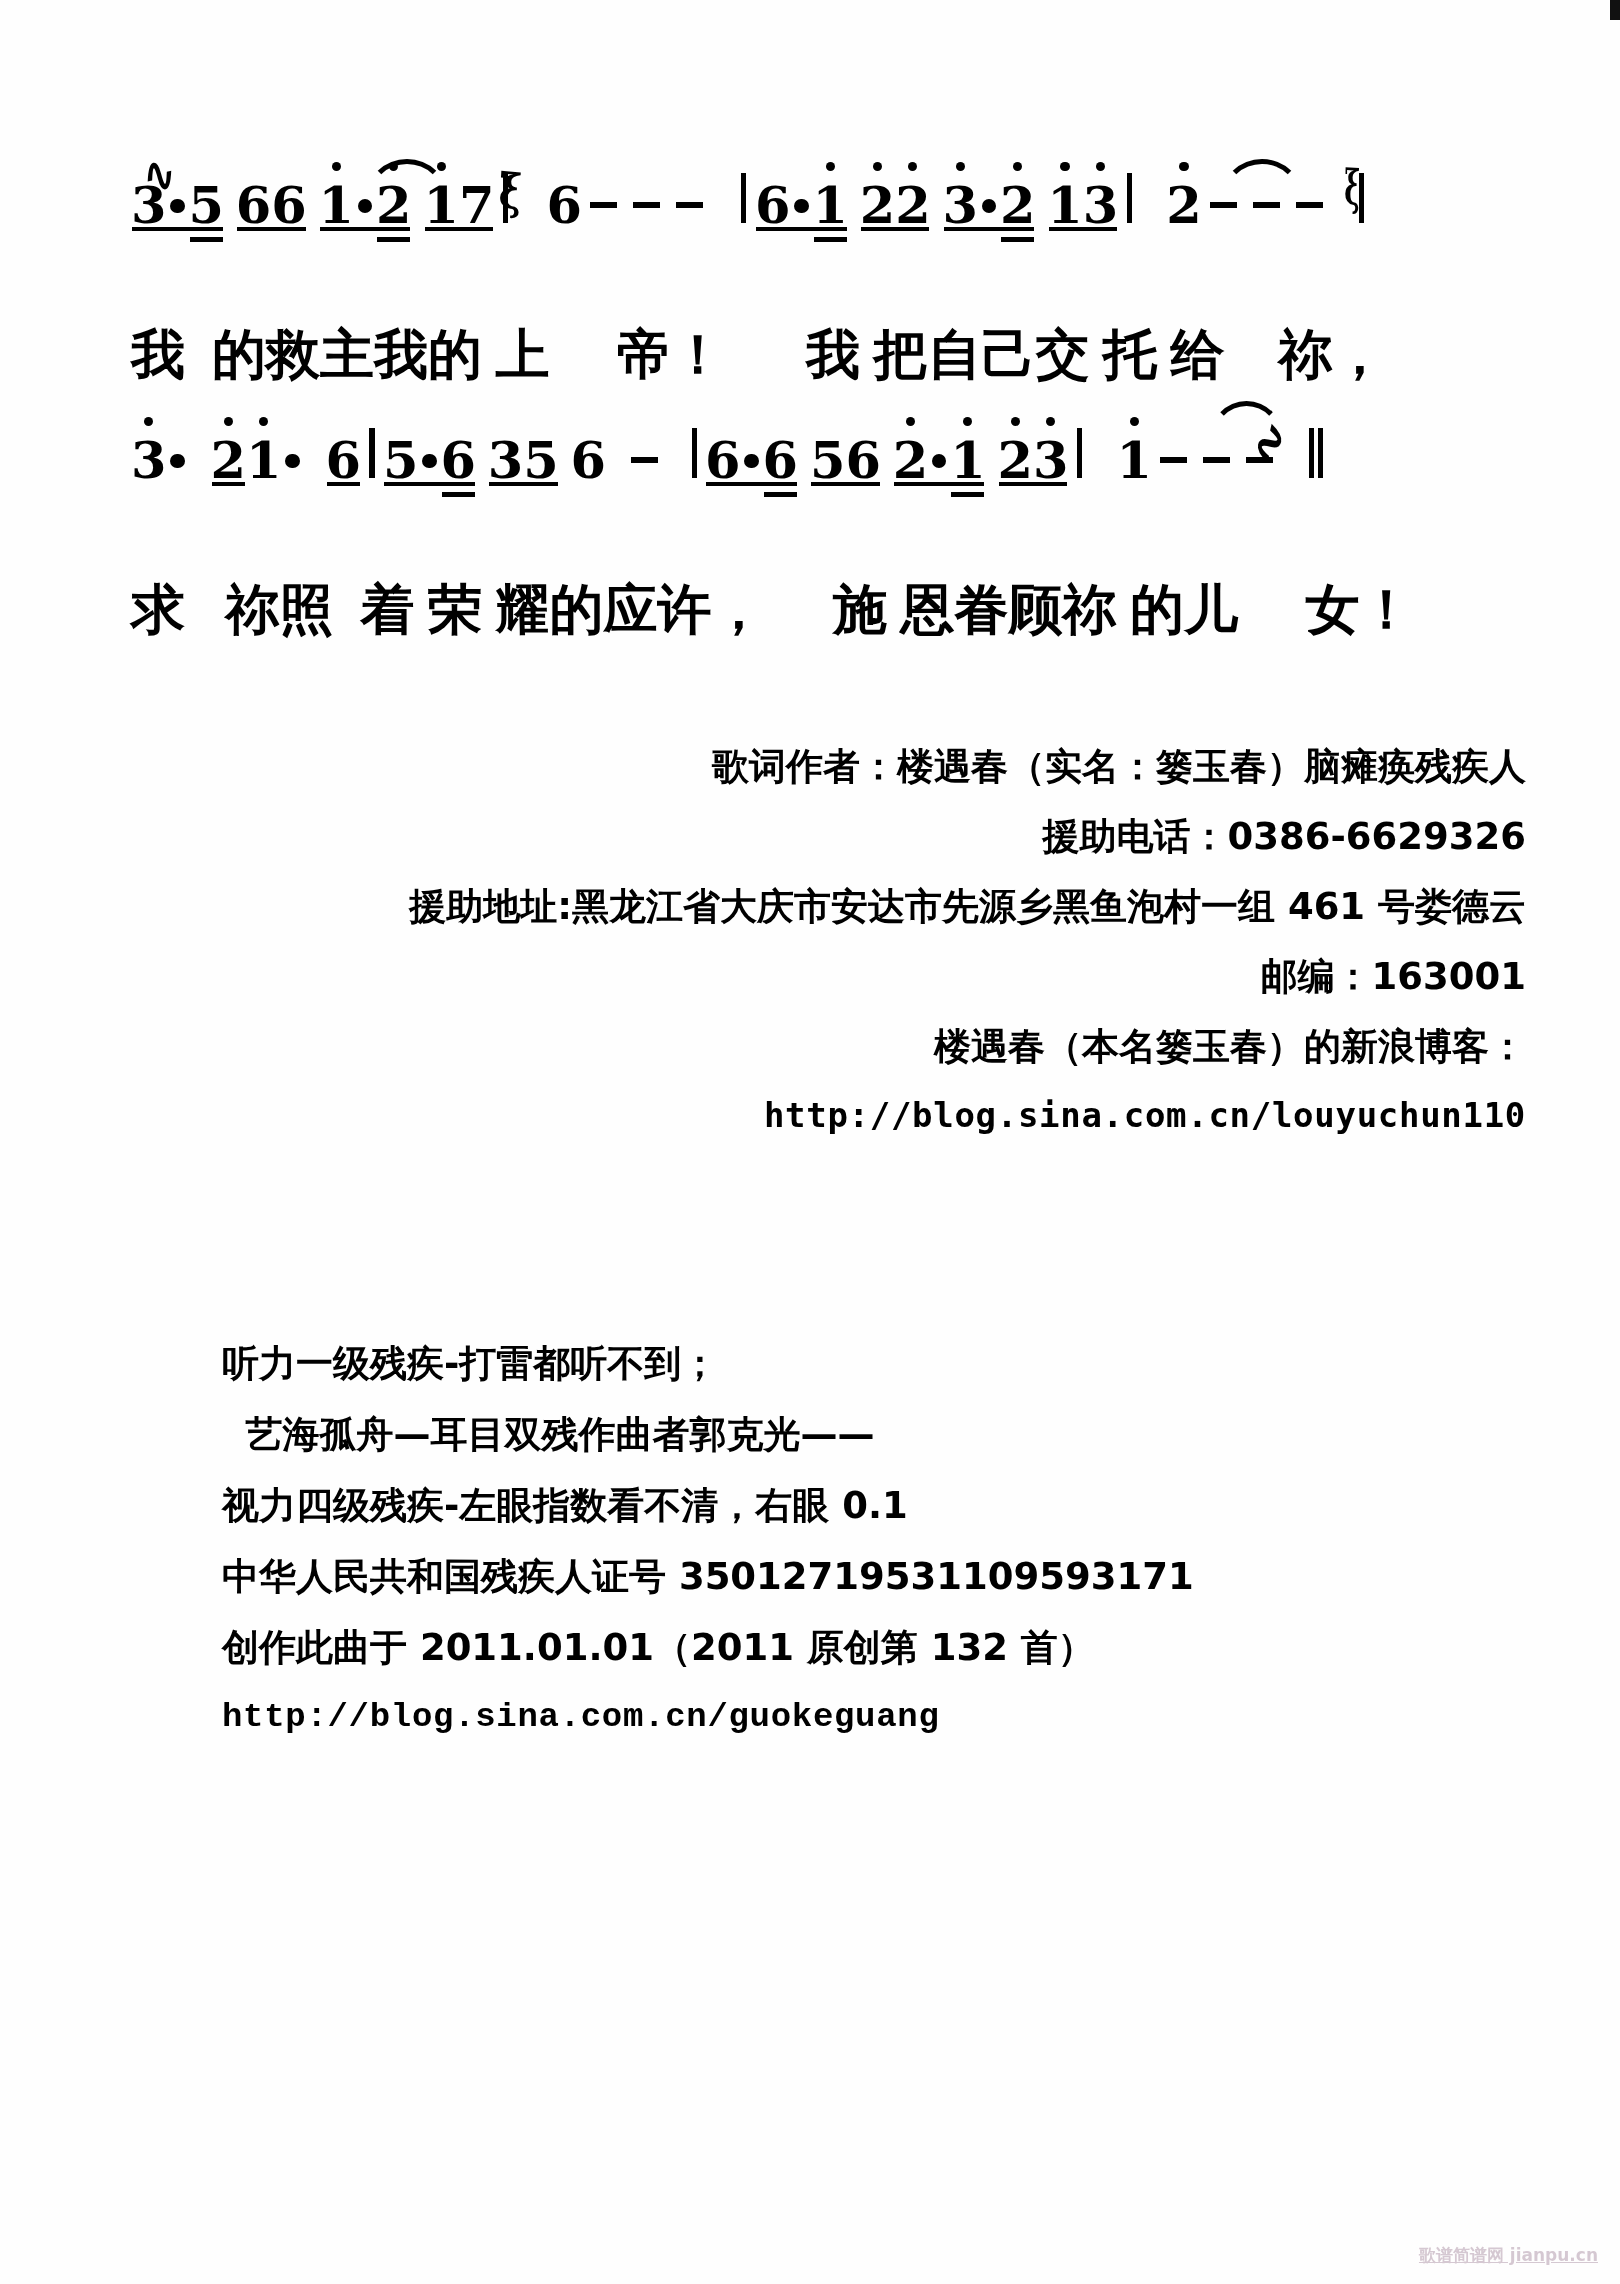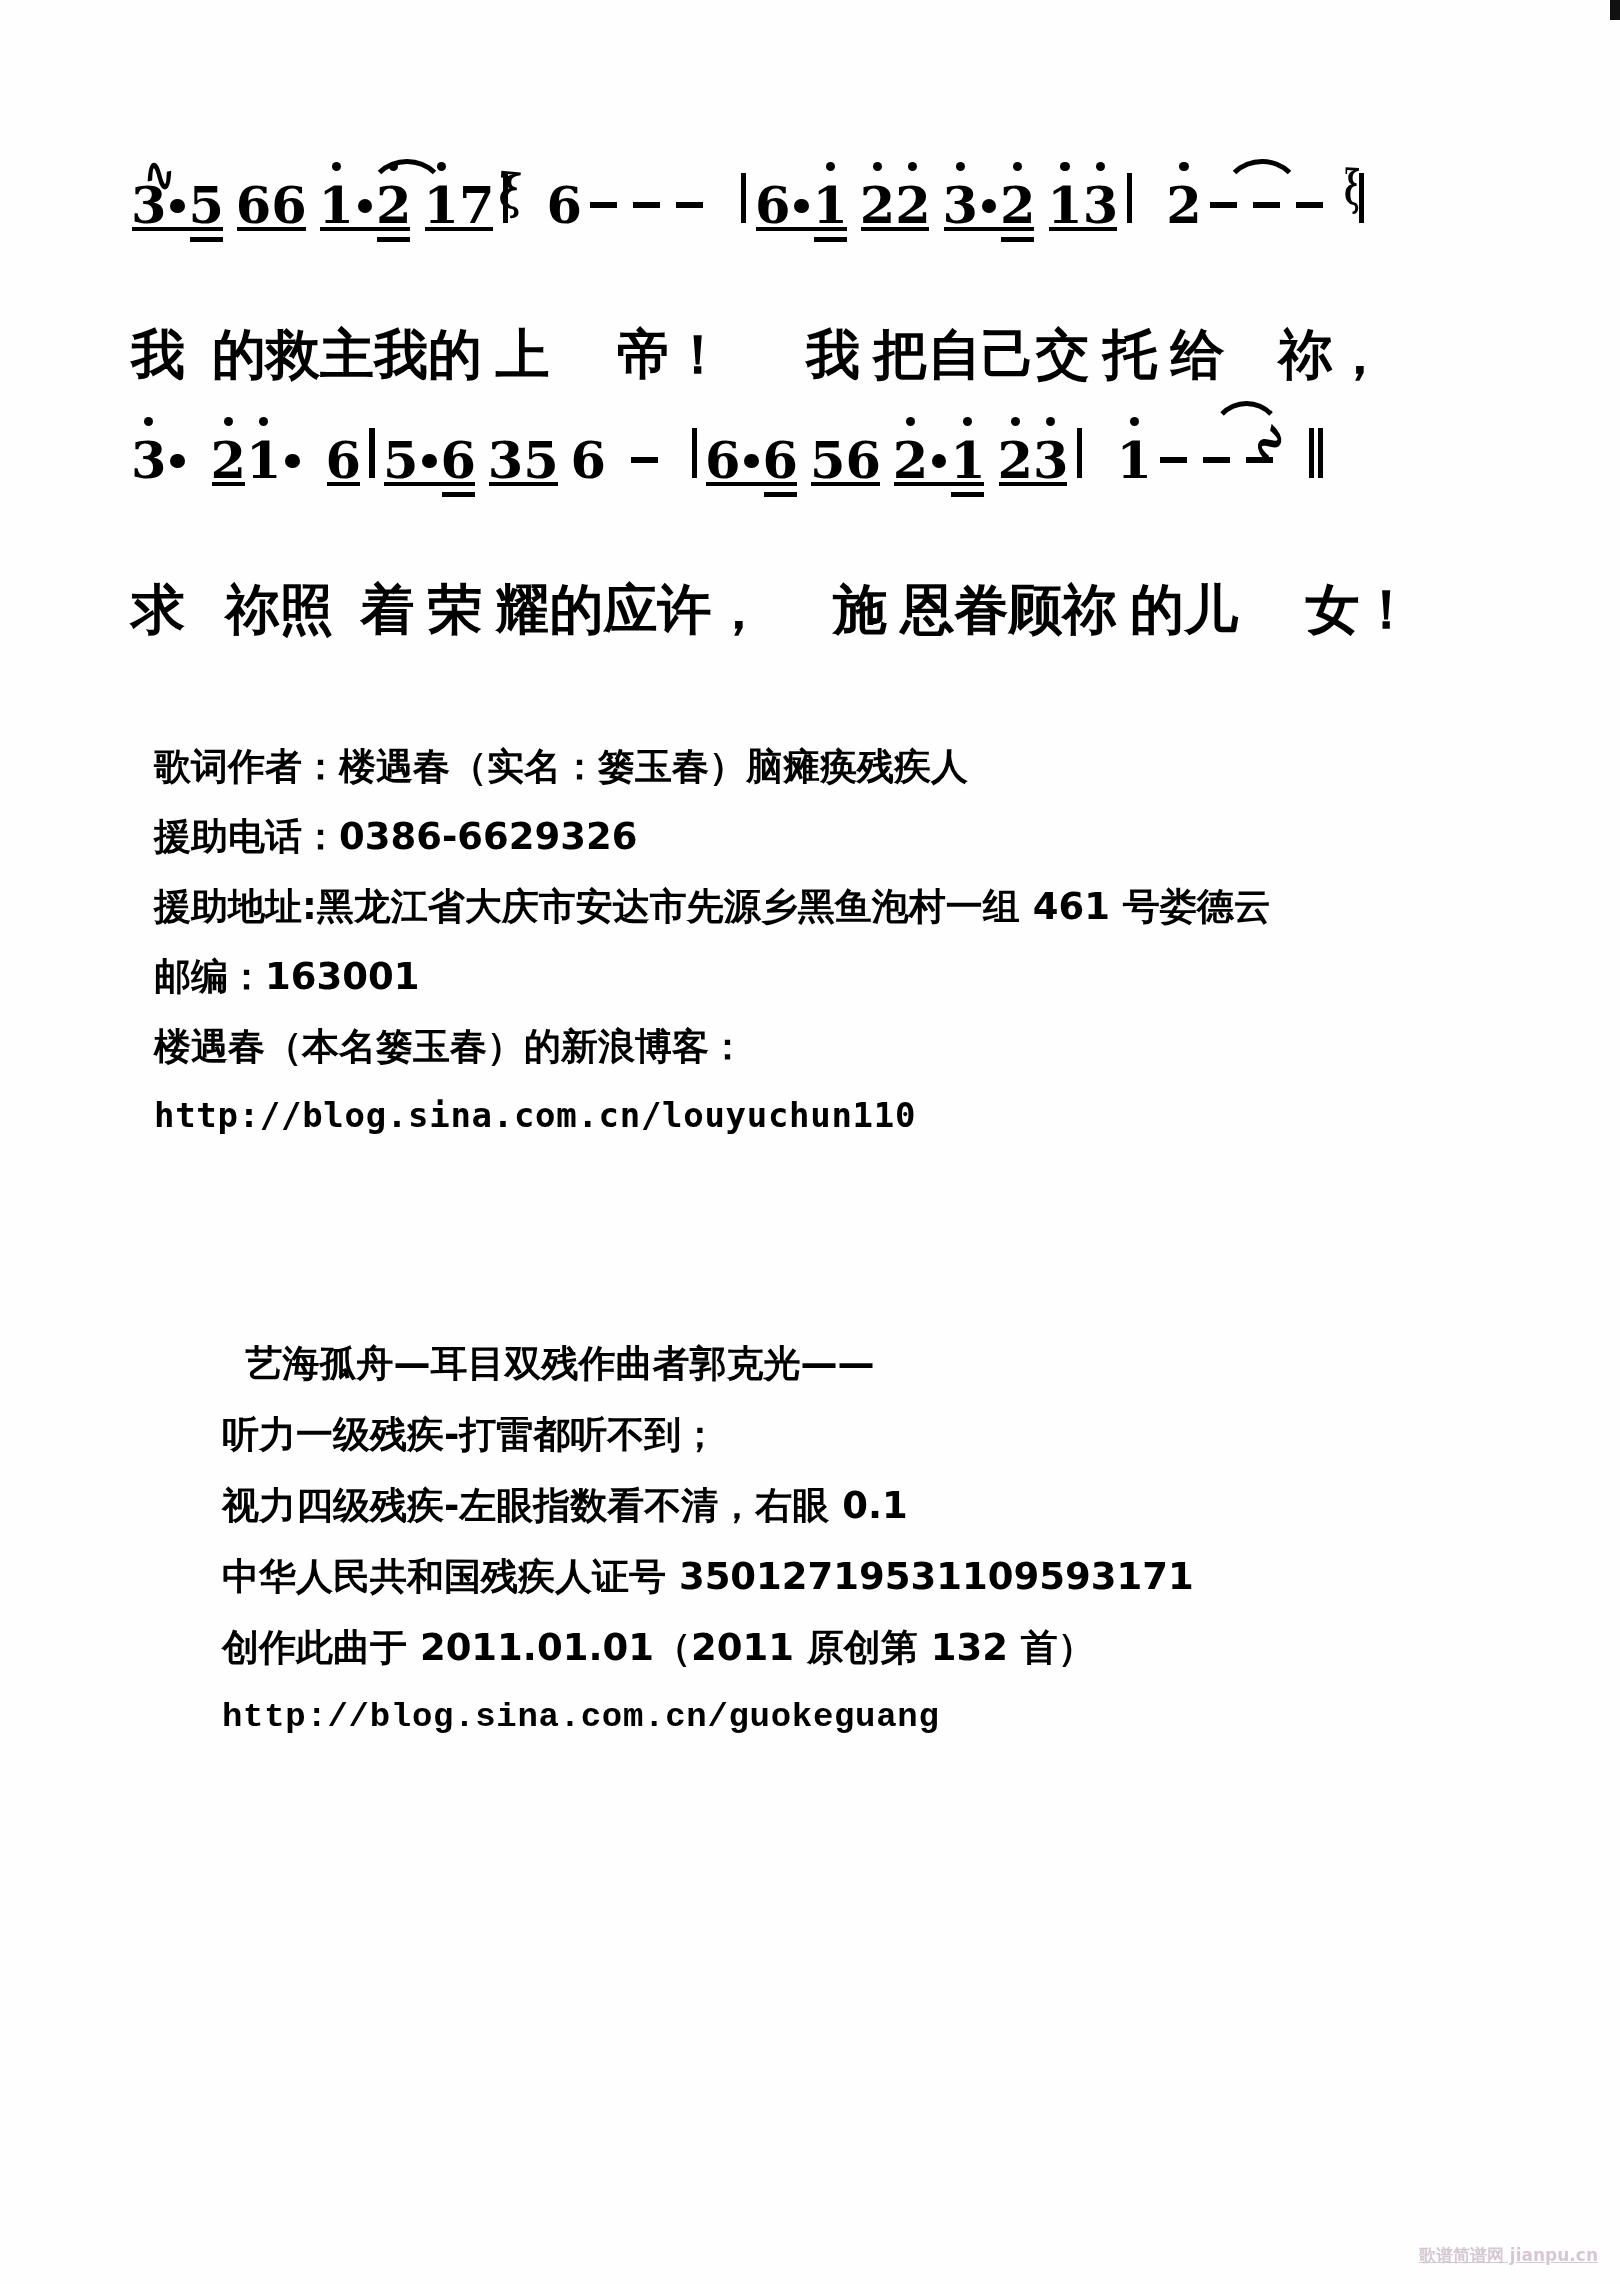--- a/index.html
+++ b/index.html
@@ -222,20 +222,21 @@
     font-family: Liberation Serif, serif;
     line-height: 1.1;
   }
 
   
   .credits {
     position: absolute;
     left: 154px;
     top: 748px;
     width: 1372px;
+    text-align: right;
   }
   .credits .row {
     font-size: 37px;
     font-weight: 700;
     line-height: 1.0;
     margin-bottom: 33px;
     white-space: nowrap;
     font-family: "DejaVu Sans", "Liberation Sans", sans-serif;
   }
   .credits .row.url {
@@ -318,22 +319,22 @@
   <div class="credits">
     <div class="row">歌词作者：楼遇春（实名：篓玉春）脑瘫痪残疾人</div>
     <div class="row">援助电话：0386-6629326</div>
     <div class="row">援助地址:黑龙江省大庆市安达市先源乡黑鱼泡村一组 461 号娄德云</div>
     <div class="row">邮编：163001</div>
     <div class="row">楼遇春（本名篓玉春）的新浪博客：</div>
     <div class="row url">http://blog.sina.com.cn/louyuchun110</div>
   </div>
 
   <div class="composer">
+    <div class="row">听力一级残疾-打雷都听不到；</div>
     <div class="row indent">艺海孤舟—耳目双残作曲者郭克光——</div>
-    <div class="row">听力一级残疾-打雷都听不到；</div>
     <div class="row">视力四级残疾-左眼指数看不清，右眼 0.1</div>
     <div class="row">中华人民共和国残疾人证号 35012719531109593171</div>
     <div class="row">创作此曲于 2011.01.01（2011 原创第 132 首）</div>
     <div class="row url">http://blog.sina.com.cn/guokeguang</div>
   </div>
 
   <div class="watermark">
     <span>歌谱简谱网 jianpu.cn</span>
   </div>
 

